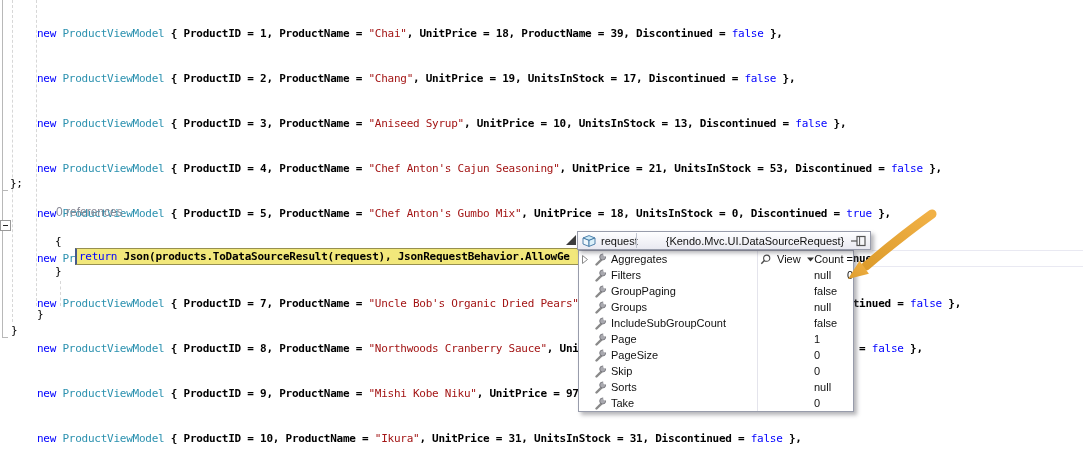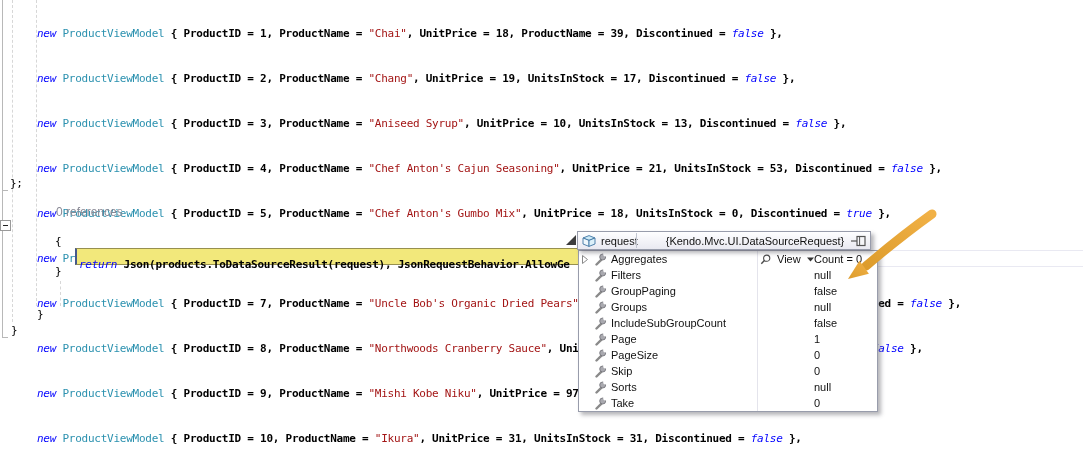--- a/index.html
+++ b/index.html
@@ -2,38 +2,38 @@
 <html><head>
 <meta charset="utf-8">
 <style>
   html,body{margin:0;padding:0;background:#fff;}
   #app{position:relative;width:1083px;height:461px;background:#ffffff;overflow:hidden;}
 
   
   .mono{font-family:"DejaVu Sans Mono","Liberation Mono",monospace;font-size:11px;line-height:15px;
         letter-spacing:-0.25px;white-space:pre;color:#000;}
   .ln{height:15px;}
-  .tk-kw{color:#0000ff;font-style:italic;}
+  .tk-kw{color:#0000ff;}
   .tk-ty{color:#2b91af;}
   .tk-st{color:#a31515;}
   .tk-pl{color:#000000;font-weight:bold;}
 
   .blk1{position:absolute;left:37px;top:-4px;}
   .array-close{position:absolute;left:10px;top:176px;}
   .codelens{position:absolute;left:56px;top:205px;font-family:"Liberation Sans",sans-serif;
             font-size:12px;color:#8a8a96;}
   .method-line{position:absolute;left:55px;top:219px;}
   .open-brace{position:absolute;left:55px;top:234px;}
   .method-close{position:absolute;left:55px;top:264px;}
   .class-close{position:absolute;left:37px;top:307px;}
   .ns-close{position:absolute;left:11px;top:323px;}
 
   .ret-highlight{position:absolute;left:75px;top:248px;width:507px;height:17px;box-sizing:border-box;
                  background:#f2e87b;border:1px solid #97904f;border-left:2px solid #46598c;
-                 z-index:5;padding:8px 0 0 2px;}
+                 z-index:5;padding:0 0 0 2px;}
   .ret-highlight .mono{line-height:15px;}
 
   
   .outline-line{position:absolute;left:2px;top:0;width:1px;height:338px;background:#b8b8b8;}
   .tick{position:absolute;left:2px;width:6px;height:1px;background:#b8b8b8;}
   .guide{position:absolute;width:0;border-left:1px dashed #d7d7d7;}
   .collapse-box{position:absolute;left:0;top:220px;width:11px;height:11px;background:#fff;
                 border:1px solid #9a9a9a;box-sizing:border-box;}
   .collapse-box::after{content:"";position:absolute;left:2px;top:4px;width:5px;height:1px;background:#222;}
 
@@ -45,21 +45,21 @@
              box-shadow:3px 3px 4px rgba(90,90,100,.45);display:flex;align-items:center;z-index:11;}
   .dt-header .hdr-icon{margin-left:4px;line-height:0;}
   .dt-header .hdr-expr{margin-left:5px;}
   .dt-header .hdr-div{position:absolute;left:58px;top:1px;bottom:1px;width:1px;background:#c3c7d2;}
   .dt-header .hdr-val{margin-left:28px;}
   .dt-header .hdr-pin{margin-left:auto;margin-right:3px;line-height:0;}
 
   .row-ext{position:absolute;left:872px;top:250px;width:211px;height:17px;box-sizing:border-box;
            background:#fff;border-top:1px solid #e9e9f2;border-bottom:1px solid #e9e9f2;z-index:8;}
 
-  .dt-body{position:absolute;left:578px;top:250px;width:300px;height:162px;box-sizing:border-box;
+  .dt-body{position:absolute;left:578px;top:250px;width:276px;height:162px;box-sizing:border-box;
            border:1px solid #989cab;background:#fff;box-shadow:3px 3px 4px rgba(90,90,100,.45);z-index:10;}
   .dt-col-sep{position:absolute;left:178px;top:0;bottom:0;width:1px;background:#e4e4ec;}
   .dt-row{position:relative;height:16px;display:flex;align-items:center;}
   .dt-exp{width:12px;padding-left:3px;box-sizing:content-box;line-height:0;}
   .dt-wrench{width:17px;line-height:0;}
   .dt-name{color:#111;}
   .dt-val{position:absolute;left:235px;top:0;line-height:16px;text-align:right;}
   .view-group{position:absolute;left:181px;top:0;height:16px;display:flex;align-items:center;gap:6px;}
 
   .arrow-svg{position:absolute;left:840px;top:204px;z-index:30;}

